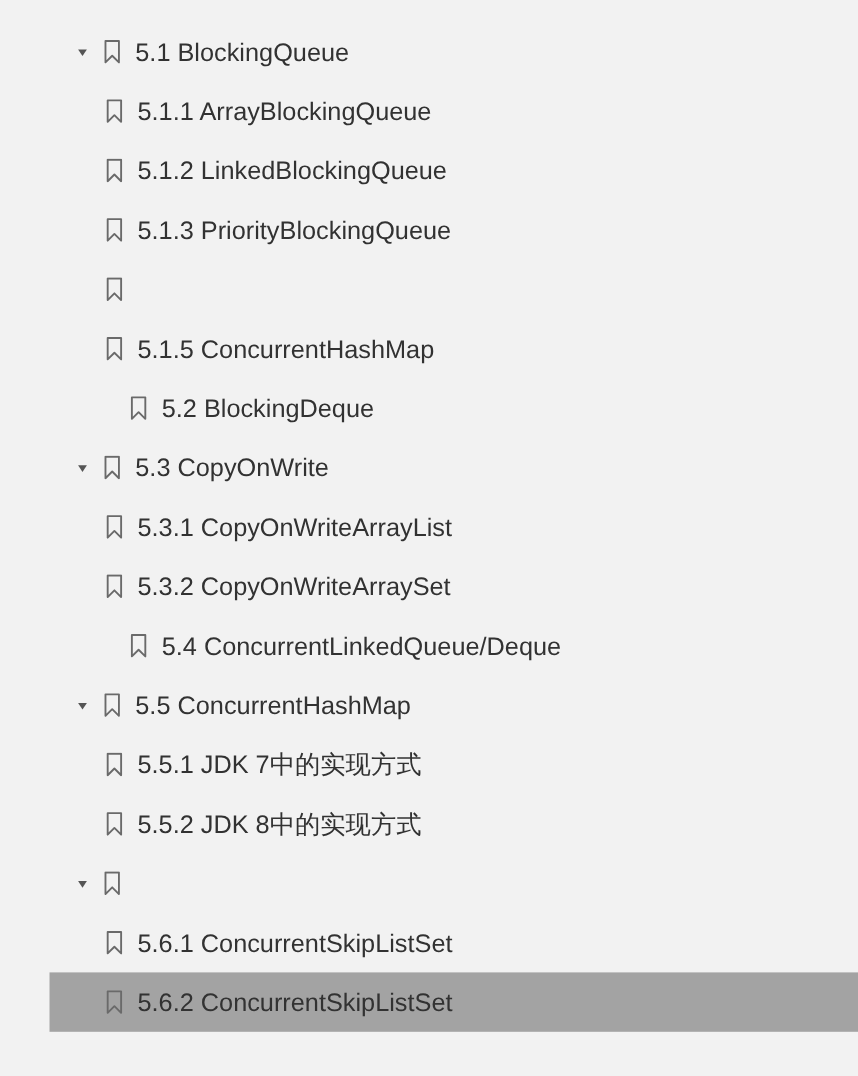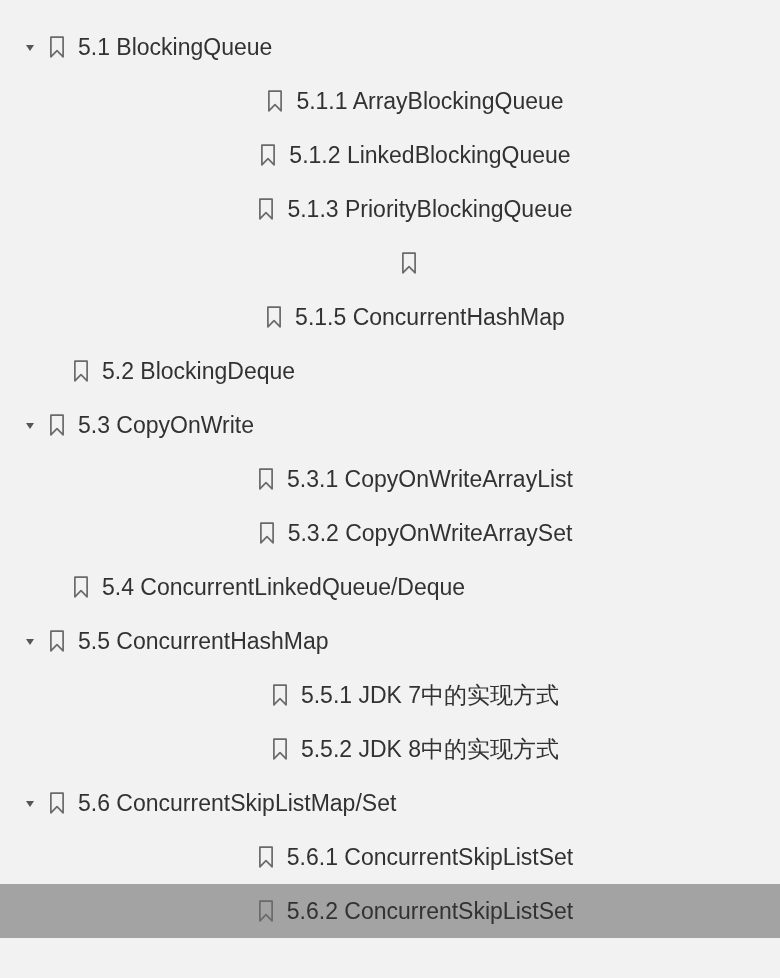--- a/index.html
+++ b/index.html
@@ -19,30 +19,30 @@
       list-style: none;
     }
     .tree-item {
       display: flex;
       align-items: center;
       height: 54px;
       padding-left: 20px;
       cursor: pointer;
       color: #323232;
       font-size: 23px;
+      margin-left: 45px;
     }
     .tree-item.level-1 {
       padding-left: 20px;
     }
     .tree-item.level-1.no-children {
       padding-left: 70px;
     }
     .tree-item.level-2 {
       padding-left: 48px;
-      justify-content: center;
     }
     .tree-item.selected {
       background: #a3a3a3;
     }
     .expand-icon {
       display: inline-flex;
       align-items: center;
       justify-content: center;
       width: 20px;
       height: 20px;
@@ -204,21 +204,20 @@
       <span class="expand-icon">
         <svg viewBox="0 0 12 12">
           <path d="M2 4 L10 4 L6 10 Z" fill="#555555"></path>
         </svg>
       </span>
       <span class="bookmark-icon">
         <svg viewBox="0 0 14 18">
           <path d="M2 1 H12 V17 L7 12 L2 17 Z" fill="none" stroke="#6a6a6a" stroke-width="1.4" stroke-linejoin="round"></path>
         </svg>
       </span>
-      <span class="item-label">5.6 ConcurrentSkipListMap/Set</span>
     </li>
     <li class="tree-item level-2">
       <span class="bookmark-icon">
         <svg viewBox="0 0 14 18">
           <path d="M2 1 H12 V17 L7 12 L2 17 Z" fill="none" stroke="#6a6a6a" stroke-width="1.4" stroke-linejoin="round"></path>
         </svg>
       </span>
       <span class="item-label">5.6.1 ConcurrentSkipListSet</span>
     </li>
     <li class="tree-item level-2 selected">

